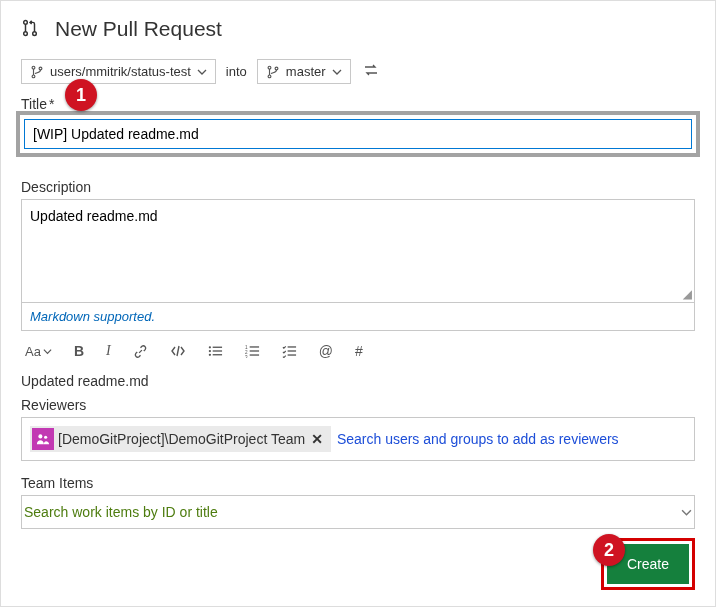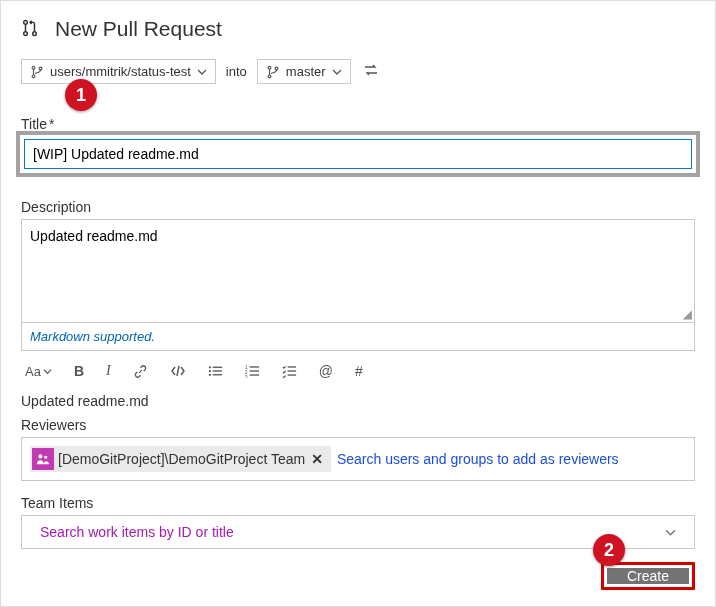--- a/index.html
+++ b/index.html
@@ -11,21 +11,21 @@
     background: #fff;
     width: 716px;
     height: 607px;
     padding: 16px 20px;
     position: relative;
     border: 1px solid #ddd;
   }
   .header { display: flex; align-items: center; margin-bottom: 18px; gap: 8px; }
   .pr-icon { margin-right: 8px; }
   h1 { font-size: 21px; font-weight: 400; margin: 0; color: #333; }
-  .branch-row { display: flex; align-items: center; gap: 10px; margin-bottom: 32px; }
+  .branch-row { display: flex; align-items: center; gap: 10px; margin-bottom: 12px; }
   .branch-select {
     display: inline-flex; align-items: center;
     border: 1px solid #c8c8c8; padding: 4px 8px;
     font-size: 13px; cursor: pointer; background: #fff;
   }
   .branch-select svg.branch { margin-right: 6px; }
   .chev { margin-left: 6px; }
   .into { font-size: 13px; color: #333; }
   .swap { cursor: pointer; padding: 2px; }
   .field-label { font-size: 14px; margin: 8px 0 4px 0; color: #333; }
@@ -61,25 +61,25 @@
     display: inline-flex; align-items: center; background: #eaeaea;
     padding: 2px 2px 2px 2px; font-size: 14px;
   }
   .chip-avatar {
     width: 22px; height: 22px; background: #c239b3;
     display: inline-flex; align-items: center; justify-content: center;
     color: #fff; margin-right: 4px;
   }
   .chip-x { margin: 0 6px; cursor: pointer; font-weight: bold; }
   .search-ghost { color: #1d4ed8; margin-left: 6px; }
-  .workitem-box { padding: 8px 18px; color: #a21caf; justify-content: space-between; }
+  .workitem-box { padding: 8px 2px; color: #4d7c0f; justify-content: space-between; }
   .create-btn {
     position: absolute; right: 26px; bottom: 22px;
-    background: #737373; color: #fff; border: none;
-    padding: 0 20px; font-size: 14px; cursor: pointer;
+    background: #15803d; color: #fff; border: none;
+    padding: 12px 20px; font-size: 14px; cursor: pointer;
   }
   .create-wrap {
     position: absolute; right: 20px; bottom: 16px;
     border: 3px solid #d40000; padding: 3px;
   }
   .callout {
     position: absolute; width: 32px; height: 32px; border-radius: 50%;
     background: #cf1322; color: #fff; font-size: 18px; font-weight: 600;
     display: flex; align-items: center; justify-content: center;
     box-shadow: 0 1px 3px rgba(0,0,0,.4);

